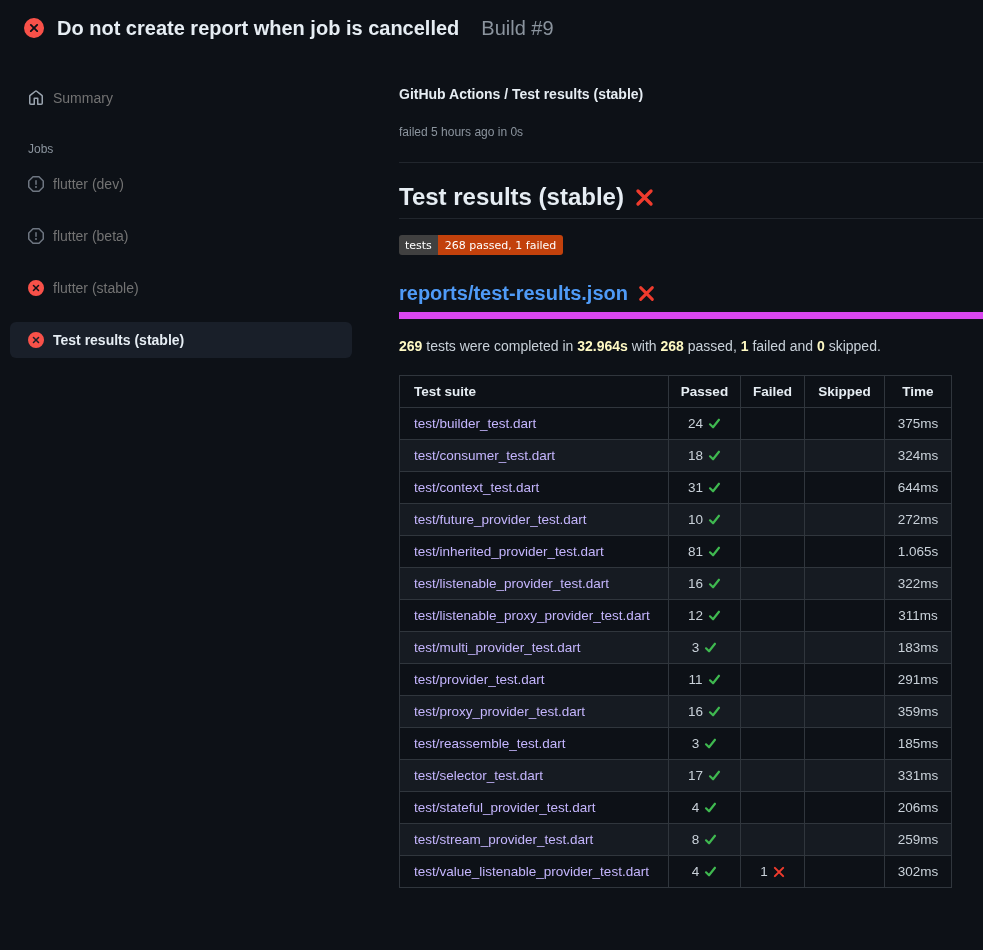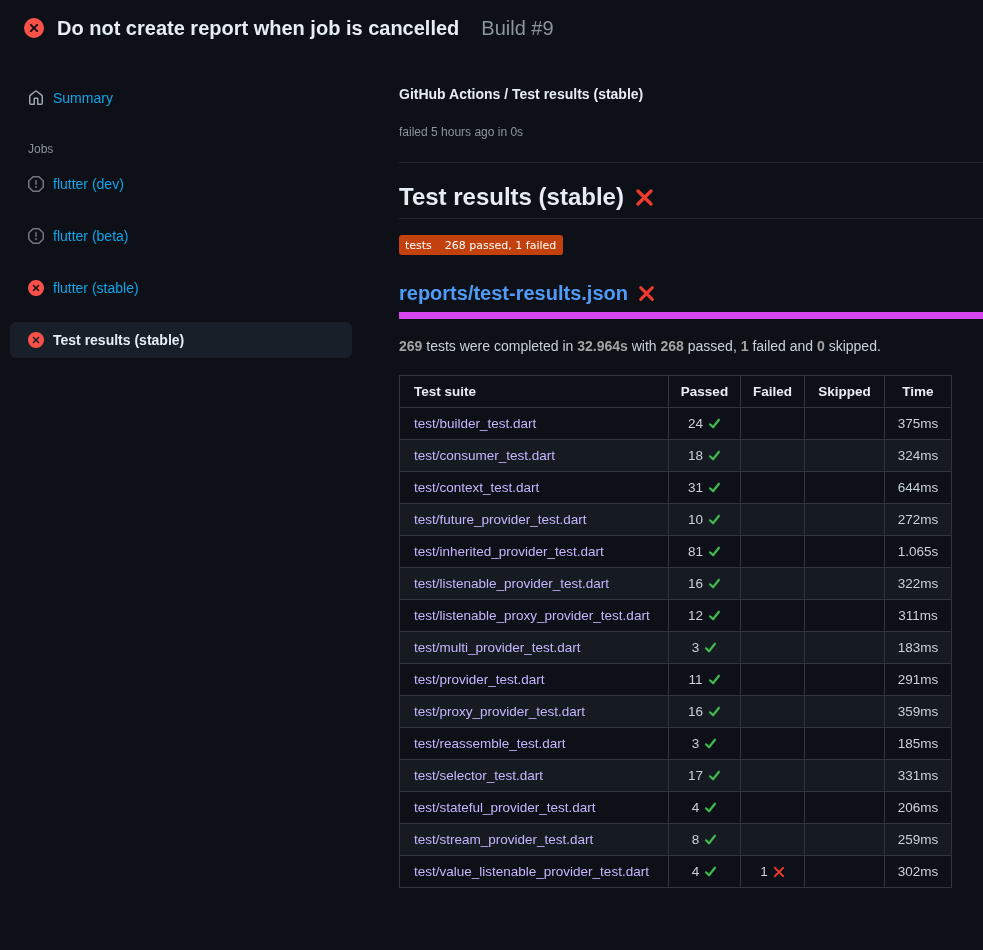--- a/index.html
+++ b/index.html
@@ -23,21 +23,21 @@
   
   .layout { display:flex; align-items:flex-start; }
   .sidebar { flex:0 0 399px; padding:24px 47px 0 10px; }
   .main    { flex:1 1 auto; padding:30px 0 0 0; min-width:0; }
 
   
   .side-item {
     display:flex; align-items:center; gap:9px;
     height:36px; padding:0 12px 0 18px;
     border-radius:6px; cursor:pointer;
-    color:#0ea5e9; font-size:14px;
+    color:#737373; font-size:14px;
   }
   .side-item svg { flex:0 0 16px; display:block; }
   .side-item.selected { background:#191f29; color:#e6edf3; font-weight:700; }
   .jobs-label {
     margin:26px 0 10px 18px;
     font-size:12px; color:#8b949e;
   }
   #jobs-list { display:flex; flex-direction:column; gap:16px; }
 
   
@@ -62,21 +62,21 @@
 
   h2.report-title {
     margin-top:27px;
     font-size:20px; font-weight:700;
     padding-bottom:7px; border-bottom:7px solid #d946ef;
     display:flex; align-items:center; gap:10px;
   }
   h2.report-title a { color:#4f9bf7; text-decoration:none; }
 
   .summary-line { margin-top:19px; font-size:14px; color:#c9d1d9; }
-  .summary-line b { color:#a3a3a3;text-align:center; }
+  .summary-line b { color:#fef9c3;text-align:center; }
 
   
   table.results {
     margin-top:21px;
     border-collapse:collapse; table-layout:fixed;
     width:552px; font-size:13.5px;
   }
   .results th, .results td {
     border:1px solid #30363d;
     padding:8px 10px;
@@ -146,21 +146,21 @@
     <hr class="divider">
 
     <h1 class="section-title">
       <span>Test results (stable)</span>
       <svg width="19" height="19" viewBox="0 0 16 16" fill="none" stroke="#ef3b2d" stroke-width="2.8" stroke-linecap="round">
           <path d="M2.5 2.5 L13.5 13.5 M13.5 2.5 L2.5 13.5"></path>
         </svg>
     </h1>
 
     <span class="badge">
-      <span class="badge-label" style="background: #c2410c;">tests</span>
+      <span class="badge-label" style="background: #404040;">tests</span>
       <span class="badge-value" style="background: #c2410c;">268 passed, 1 failed</span>
     </span>
 
     <h2 class="report-title">
       <a href="#">reports/test-results.json</a>
       <svg width="17" height="17" viewBox="0 0 16 16" fill="none" stroke="#ef3b2d" stroke-width="2.8" stroke-linecap="round">
           <path d="M2.5 2.5 L13.5 13.5 M13.5 2.5 L2.5 13.5"></path>
         </svg>
     </h2>
 

